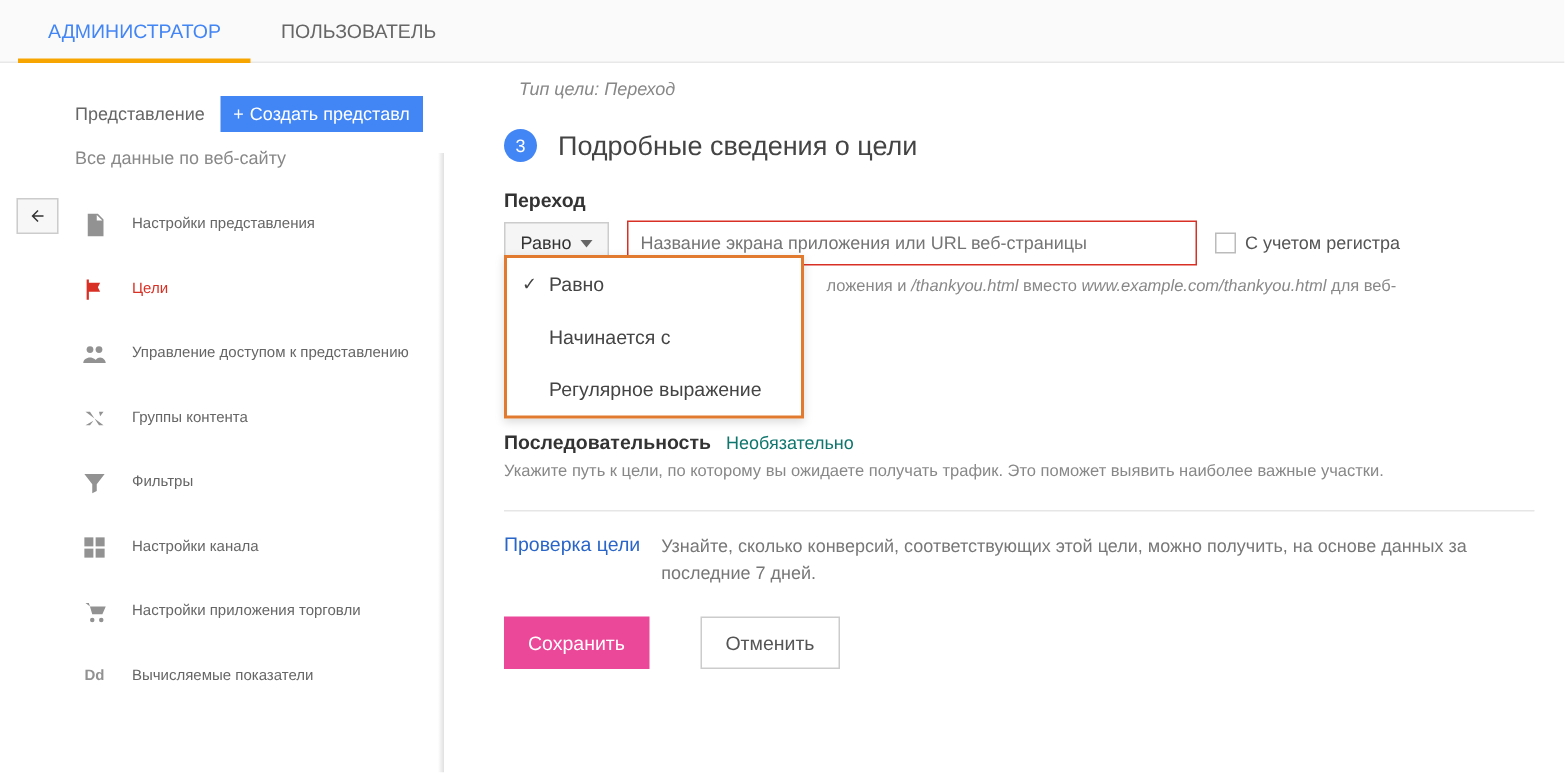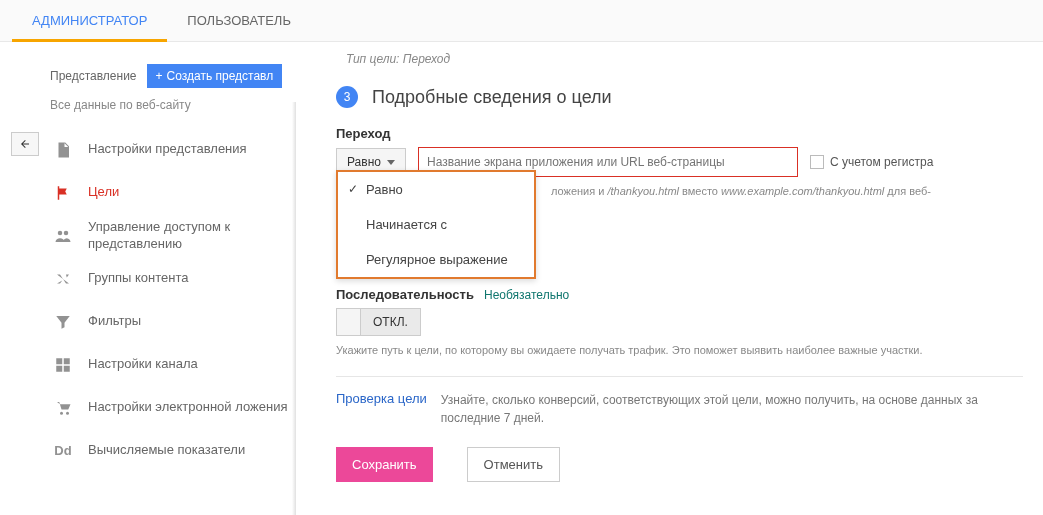--- a/index.html
+++ b/index.html
@@ -10,21 +10,21 @@
 .tab.inactive { color: #666; }
 .layout { display: flex; height: 473px; }
 .gutter { width: 50px; display: flex; justify-content: center; padding-top: 90px; }
 .back-btn { width: 28px; height: 24px; border: 1px solid #ccc; background: #f7f7f7; display: flex; align-items: center; justify-content: center; font-size: 14px; cursor: pointer; }
 .sidecol { width: 246px; padding-top: 22px; position: relative; }
 .sidehead { display: flex; align-items: center; gap: 10px; margin-bottom: 10px; }
 .sidehead-label { color: #666; font-size: 12px; }
 .create-btn { background: #4285f4; color: #fff; padding: 5px 9px; border: none; font-size: 12px; display: flex; align-items: center; gap: 4px; cursor: pointer; }
 .alldata { color: #888; font-size: 12px; margin-bottom: 16px; }
 .nav { }
-.nav-item { display: flex; align-items: center; height: 43px; padding-left: 4px; gap: 16px; cursor: pointer; color: #666; font-size: 13px; }
+.nav-item { display: flex; align-items: center; height: 43px; padding-left: 4px; gap: 16px; cursor: pointer; color: #666; font-size: 10px; }
 .nav-item.active { color: #d93025; }
 .nav-item.active .ico { fill: #d93025; }
 .ico { width: 18px; height: 18px; fill: #929292; flex-shrink: 0; }
 .nav-label { line-height: 1.3; }
 .vline { position: absolute; right: 0; top: 60px; bottom: 0; width: 4px; background: linear-gradient(to right, transparent, rgba(0,0,0,0.12)); }
 .main { flex: 1; padding: 10px 20px 20px 40px; position: relative; }
 .goaltype { color: #888; font-style: italic; font-size: 12px; margin-left: 10px; margin-bottom: 20px; }
 .steprow { display: flex; align-items: center; gap: 14px; margin-bottom: 18px; }
 .stepnum { width: 22px; height: 22px; border-radius: 50%; background: #4285f4; color: #fff; display: flex; align-items: center; justify-content: center; font-size: 12px; }
 .steptitle { font-size: 18px; color: #444; font-weight: 400; }
@@ -125,21 +125,21 @@
             <rect x="13" y="13" width="8" height="8"></rect>
           </svg>
         <span class="nav-label">Настройки канала</span>
       </div>
       <div class="nav-item">
         <svg class="ico" viewBox="0 0 24 24">
             <path d="M4 4h3l3 10h9l3-7H8"></path>
             <circle cx="10" cy="19" r="2"></circle>
             <circle cx="18" cy="19" r="2"></circle>
           </svg>
-        <span class="nav-label">Настройки электронной ложения</span>
+        <span class="nav-label">Настройки приложения торговли</span>
       </div>
       <div class="nav-item">
         <span style="font-weight:700;color:#929292;width:18px;text-align:center">Dd</span>
         <span class="nav-label">Вычисляемые показатели</span>
       </div>
     </div>
     <div class="vline"></div>
   </div>
 
   <div class="main">
@@ -173,24 +173,20 @@
       <div class="dditem sel">Равно</div>
       <div class="dditem">Начинается с</div>
       <div class="dditem">Регулярное выражение</div>
     </div>
 
     <div class="seq">
       <div class="seqhead">
         <span class="section-label" style="margin:0">Последовательность</span>
         <span class="opt">Необязательно</span>
       </div>
-      <div class="toggle">
-        <div class="knob"></div>
-        <div class="txt">ОТКЛ.</div>
-      </div>
       <div class="seqhint">Укажите путь к цели, по которому вы ожидаете получать трафик. Это поможет выявить наиболее важные участки.</div>
     </div>
 
     <div class="divider"></div>
 
     <div class="verify">
       <span class="vlink">Проверка цели</span>
       <span class="vtext">Узнайте, сколько конверсий, соответствующих этой цели, можно получить, на основе данных за последние 7 дней.</span>
     </div>
 

